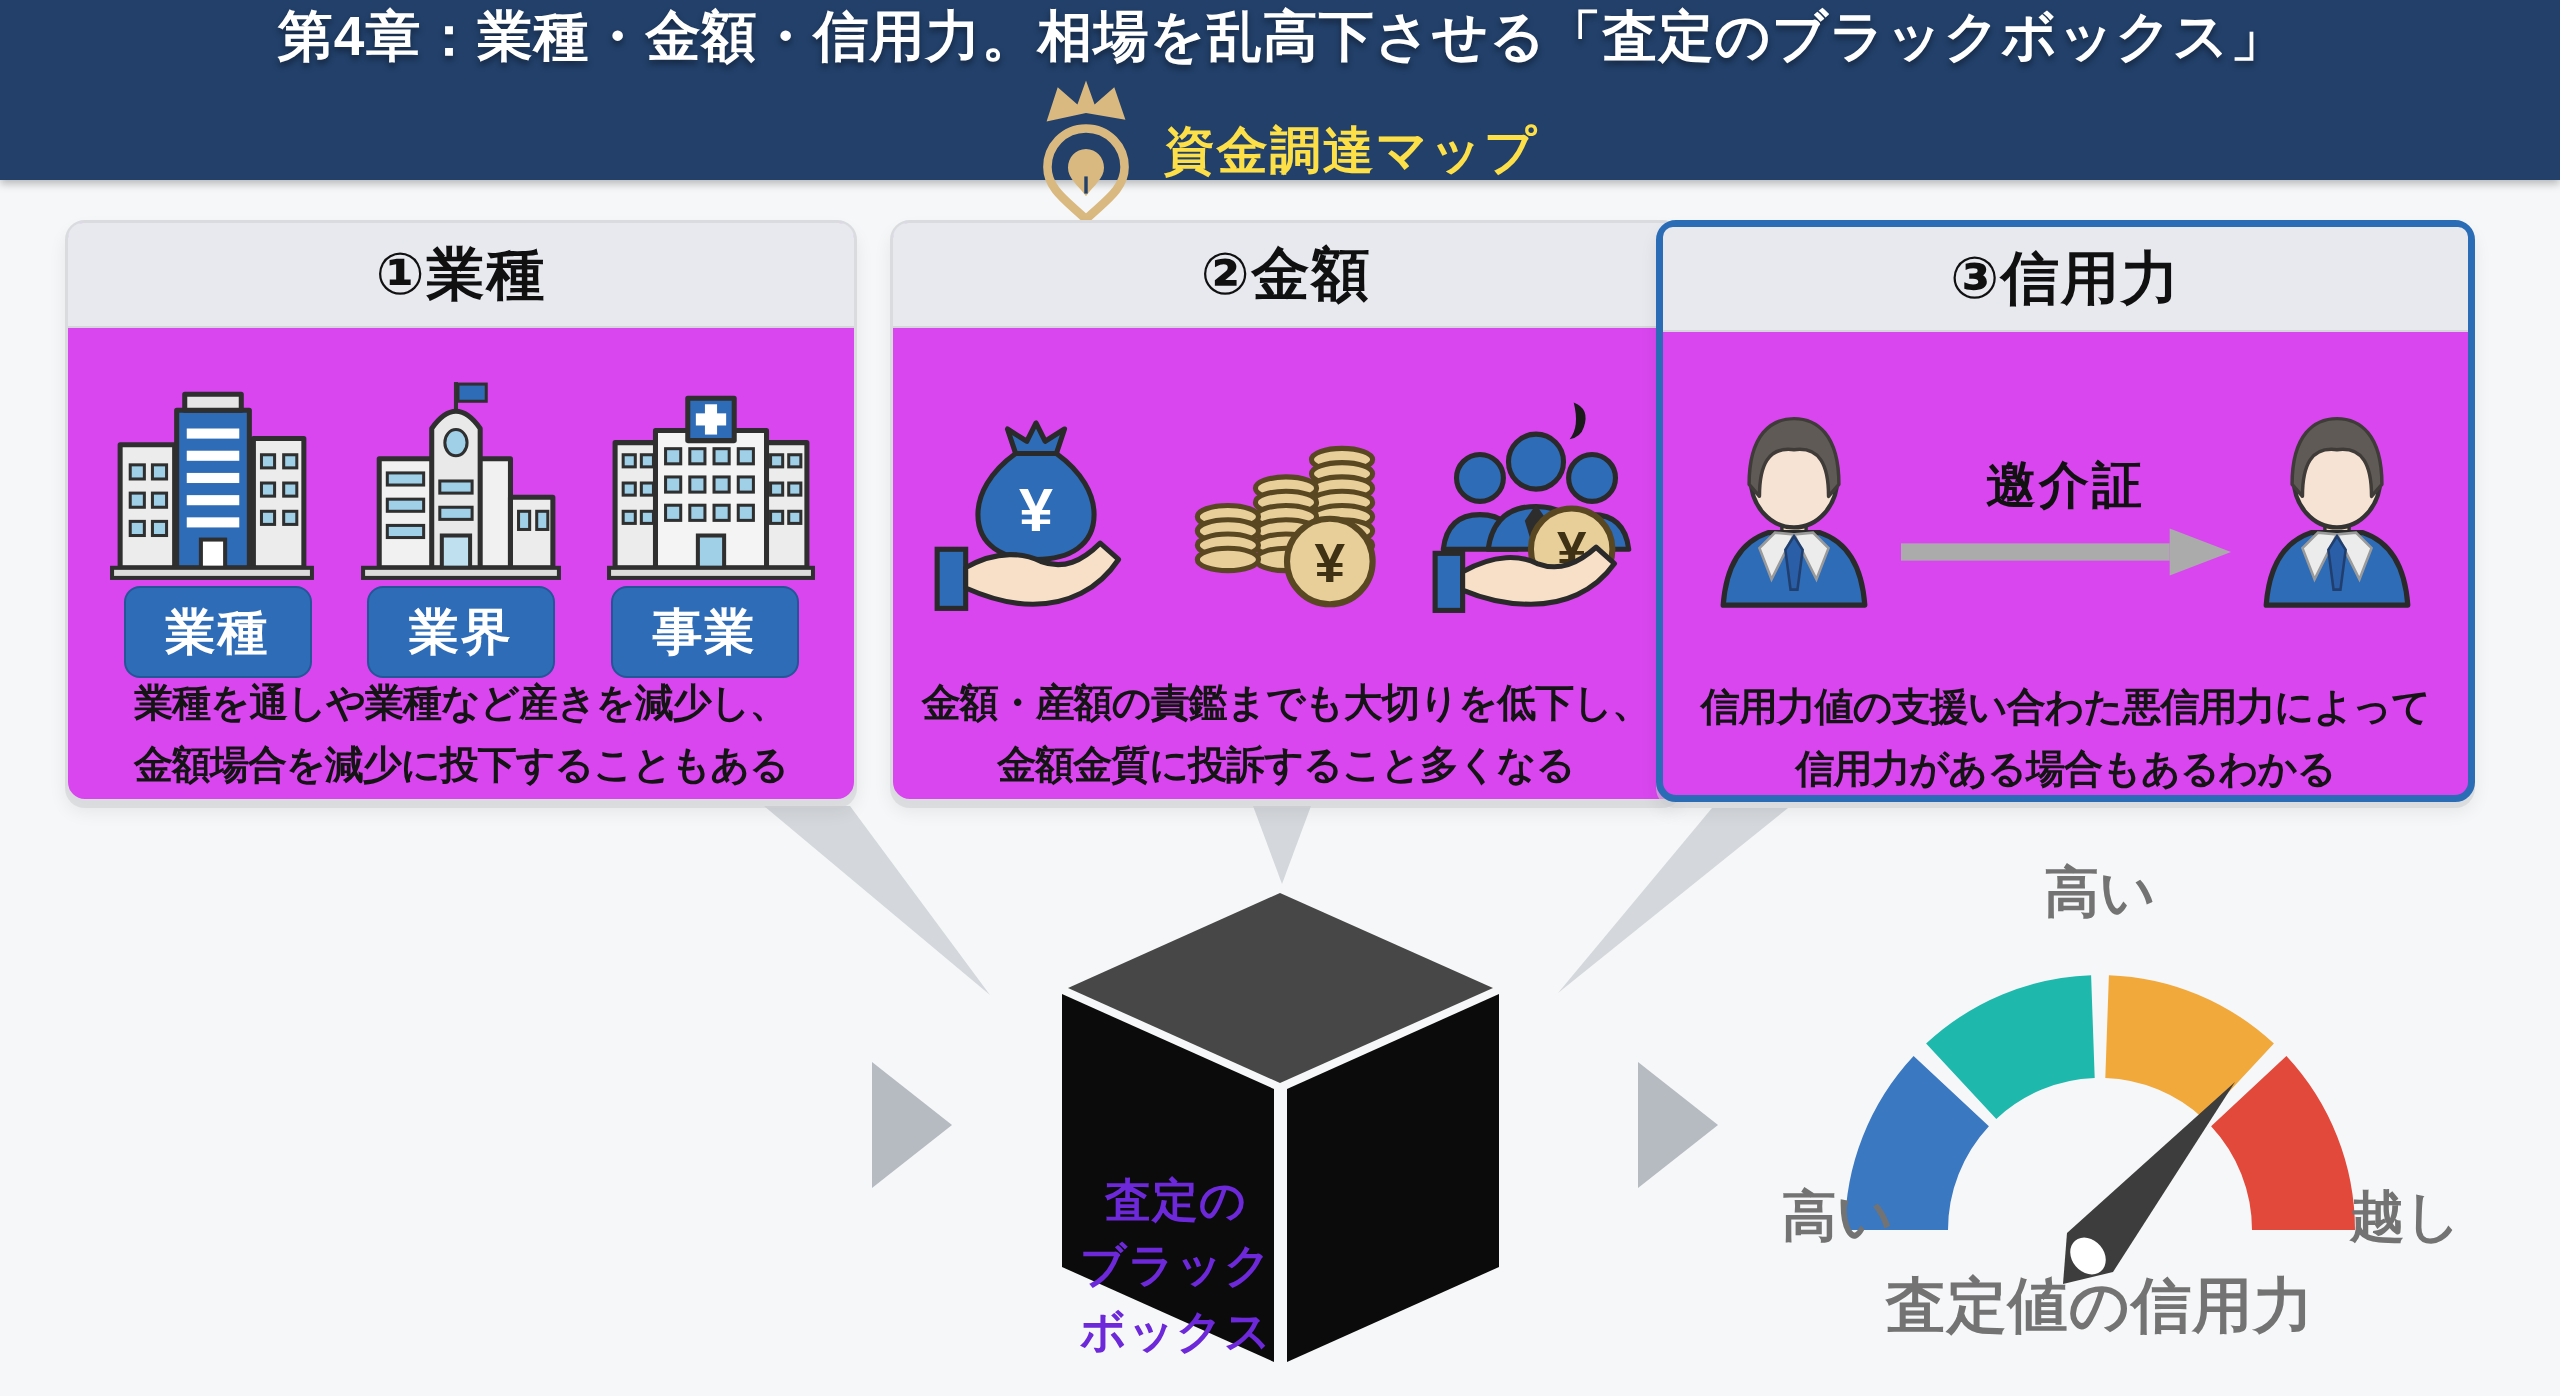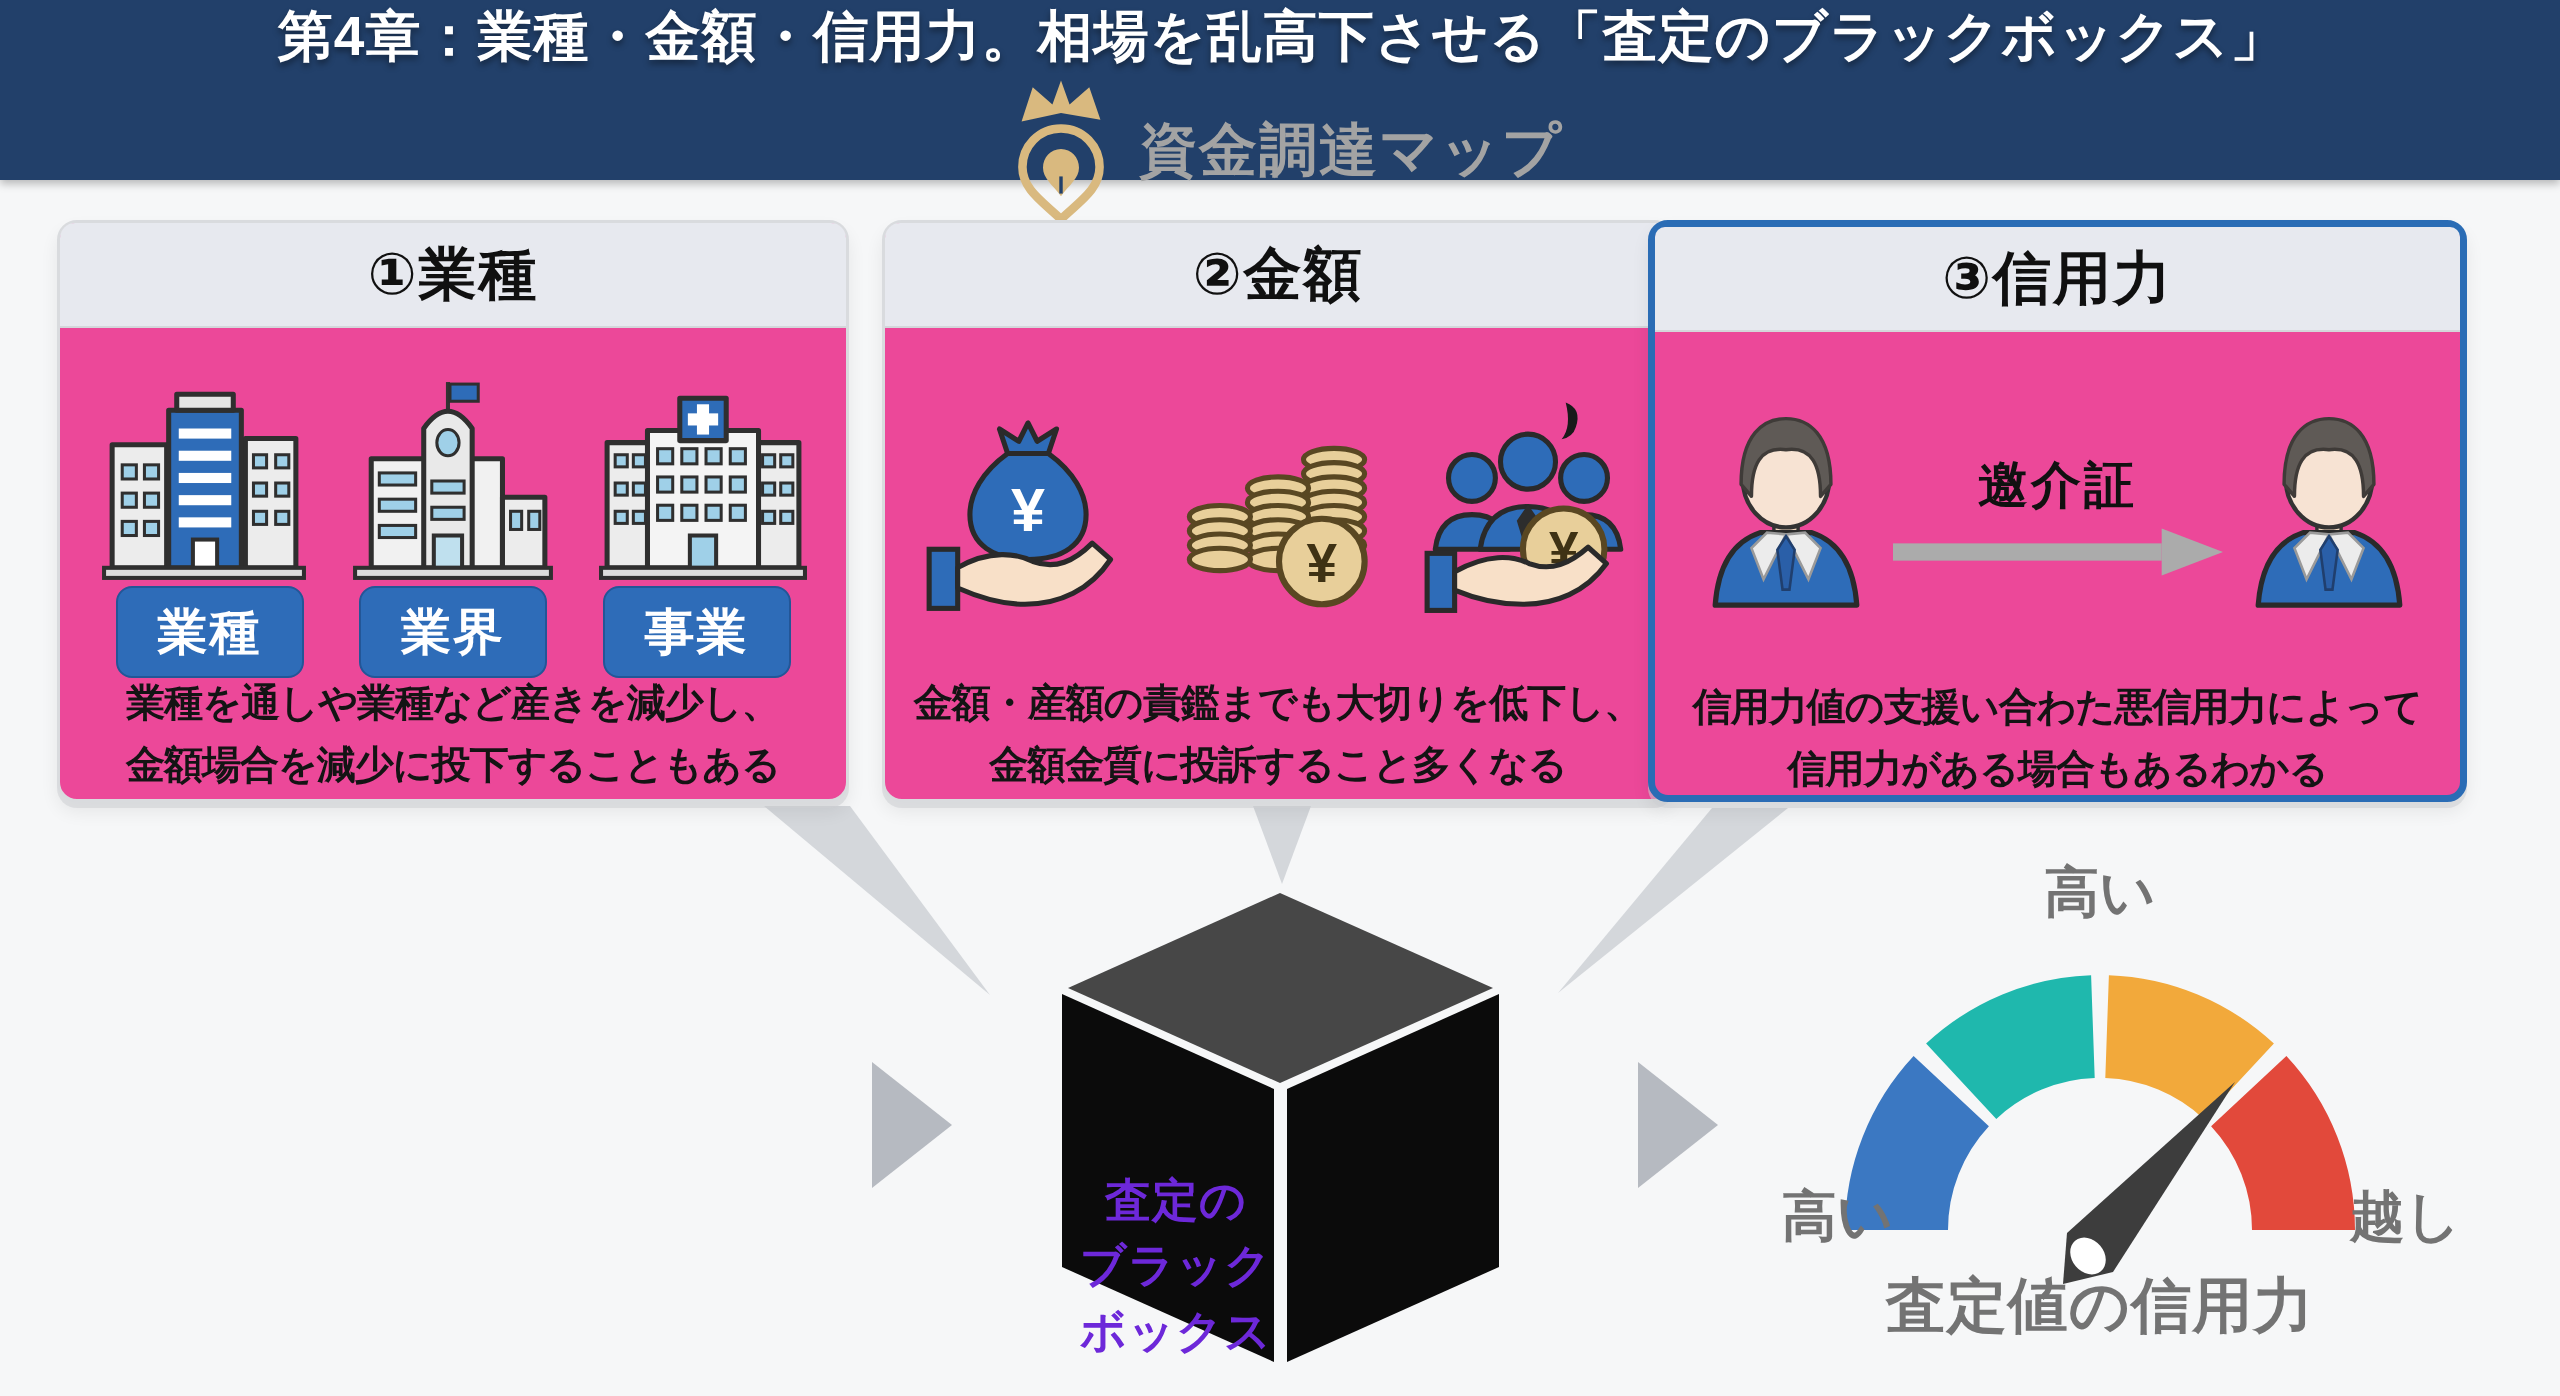--- a/index.html
+++ b/index.html
@@ -19,28 +19,29 @@
     padding:0 52px 0 56px;
     box-shadow:0 4px 8px rgba(0,0,0,.25);
     flex-direction:column;
   }
   .header-title {
     color:#ffffff; font-size:55px; font-weight:bold; letter-spacing:1px;
     text-shadow:0 4px 6px rgba(0,0,0,.4);
     white-space:nowrap;
   }
   .logo { display:flex; align-items:center; gap:18px; }
-  .logo-text { color:#a3a3a3; font-size:58px; font-weight:bold; letter-spacing:2px; }
+  .logo-text { color:#fde047; font-size:51px; font-weight:bold; letter-spacing:2px; }
   
   .card {
     position:absolute; top:220px; height:582px;
-    background:#ec4899;
+    background:#d946ef;
     border:3px solid #d9dbde; border-radius:20px;
     box-shadow:0 6px 0 rgba(205,208,212,.55), 0 10px 18px rgba(0,0,0,.07);
     z-index:2;
+    margin-left:8px;
   }
   .card.highlighted { border:7px solid #2a6cb5; }
   .card-header {
     height:105px; background:#e7e9ef;
     border-radius:15px 15px 0 0;
     border-bottom:2px solid #d4d6da;
     display:flex; align-items:center; justify-content:center;
   }
   .card.highlighted .card-header { border-radius:10px 10px 0 0; }
   .card-title { font-size:58px; font-weight:bold; color:#101010; letter-spacing:2px; }

